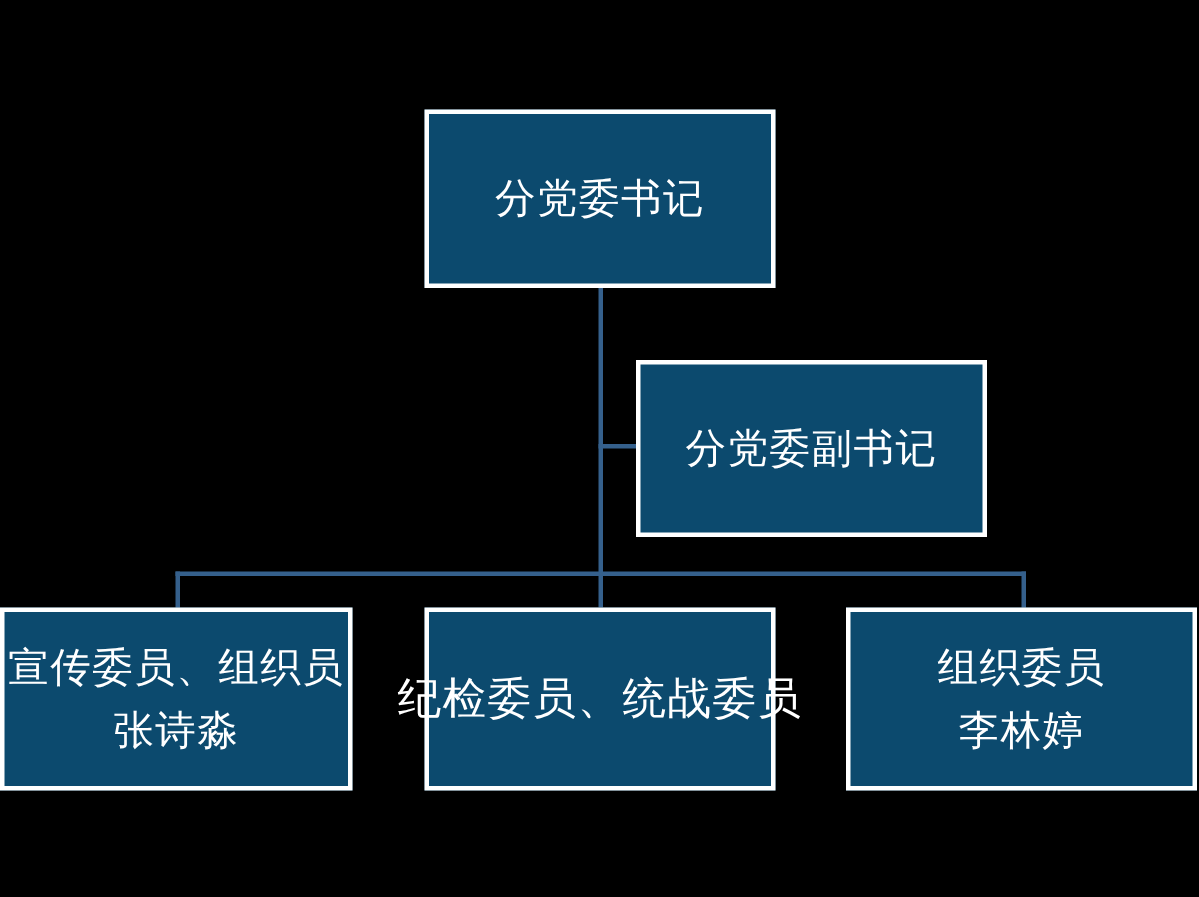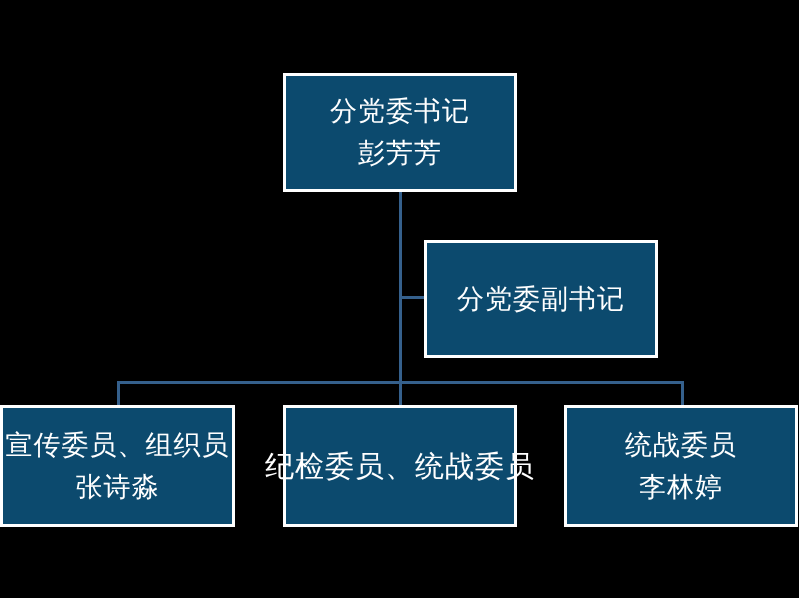--- a/index.html
+++ b/index.html
@@ -67,34 +67,33 @@
 <div class="canvas">
 
   <div class="connector" id="line-main-v"></div>
   <div class="connector" id="line-deputy-h"></div>
   <div class="connector" id="line-children-h"></div>
   <div class="connector" id="line-left-v"></div>
   <div class="connector" id="line-right-v"></div>
 
   <div class="node" id="node-secretary">
     <div class="title">分党委书记</div>
-    <div class="pname">彭芳芳</div>
   </div>
 
   <div class="node" id="node-deputy">
     <div class="title">分党委副书记</div>
   </div>
 
   <div class="node" id="node-publicity">
     <div class="title">宣传委员、组织员</div>
     <div class="pname">张诗淼</div>
   </div>
 
   <div class="node" id="node-discipline">
     <div class="title t-small">纪检委员、统战委员</div>
   </div>
 
   <div class="node" id="node-organization">
-    <div class="title">统战委员</div>
+    <div class="title">组织委员</div>
     <div class="pname">李林婷</div>
   </div>
 
 </div>
 
 </body></html>

